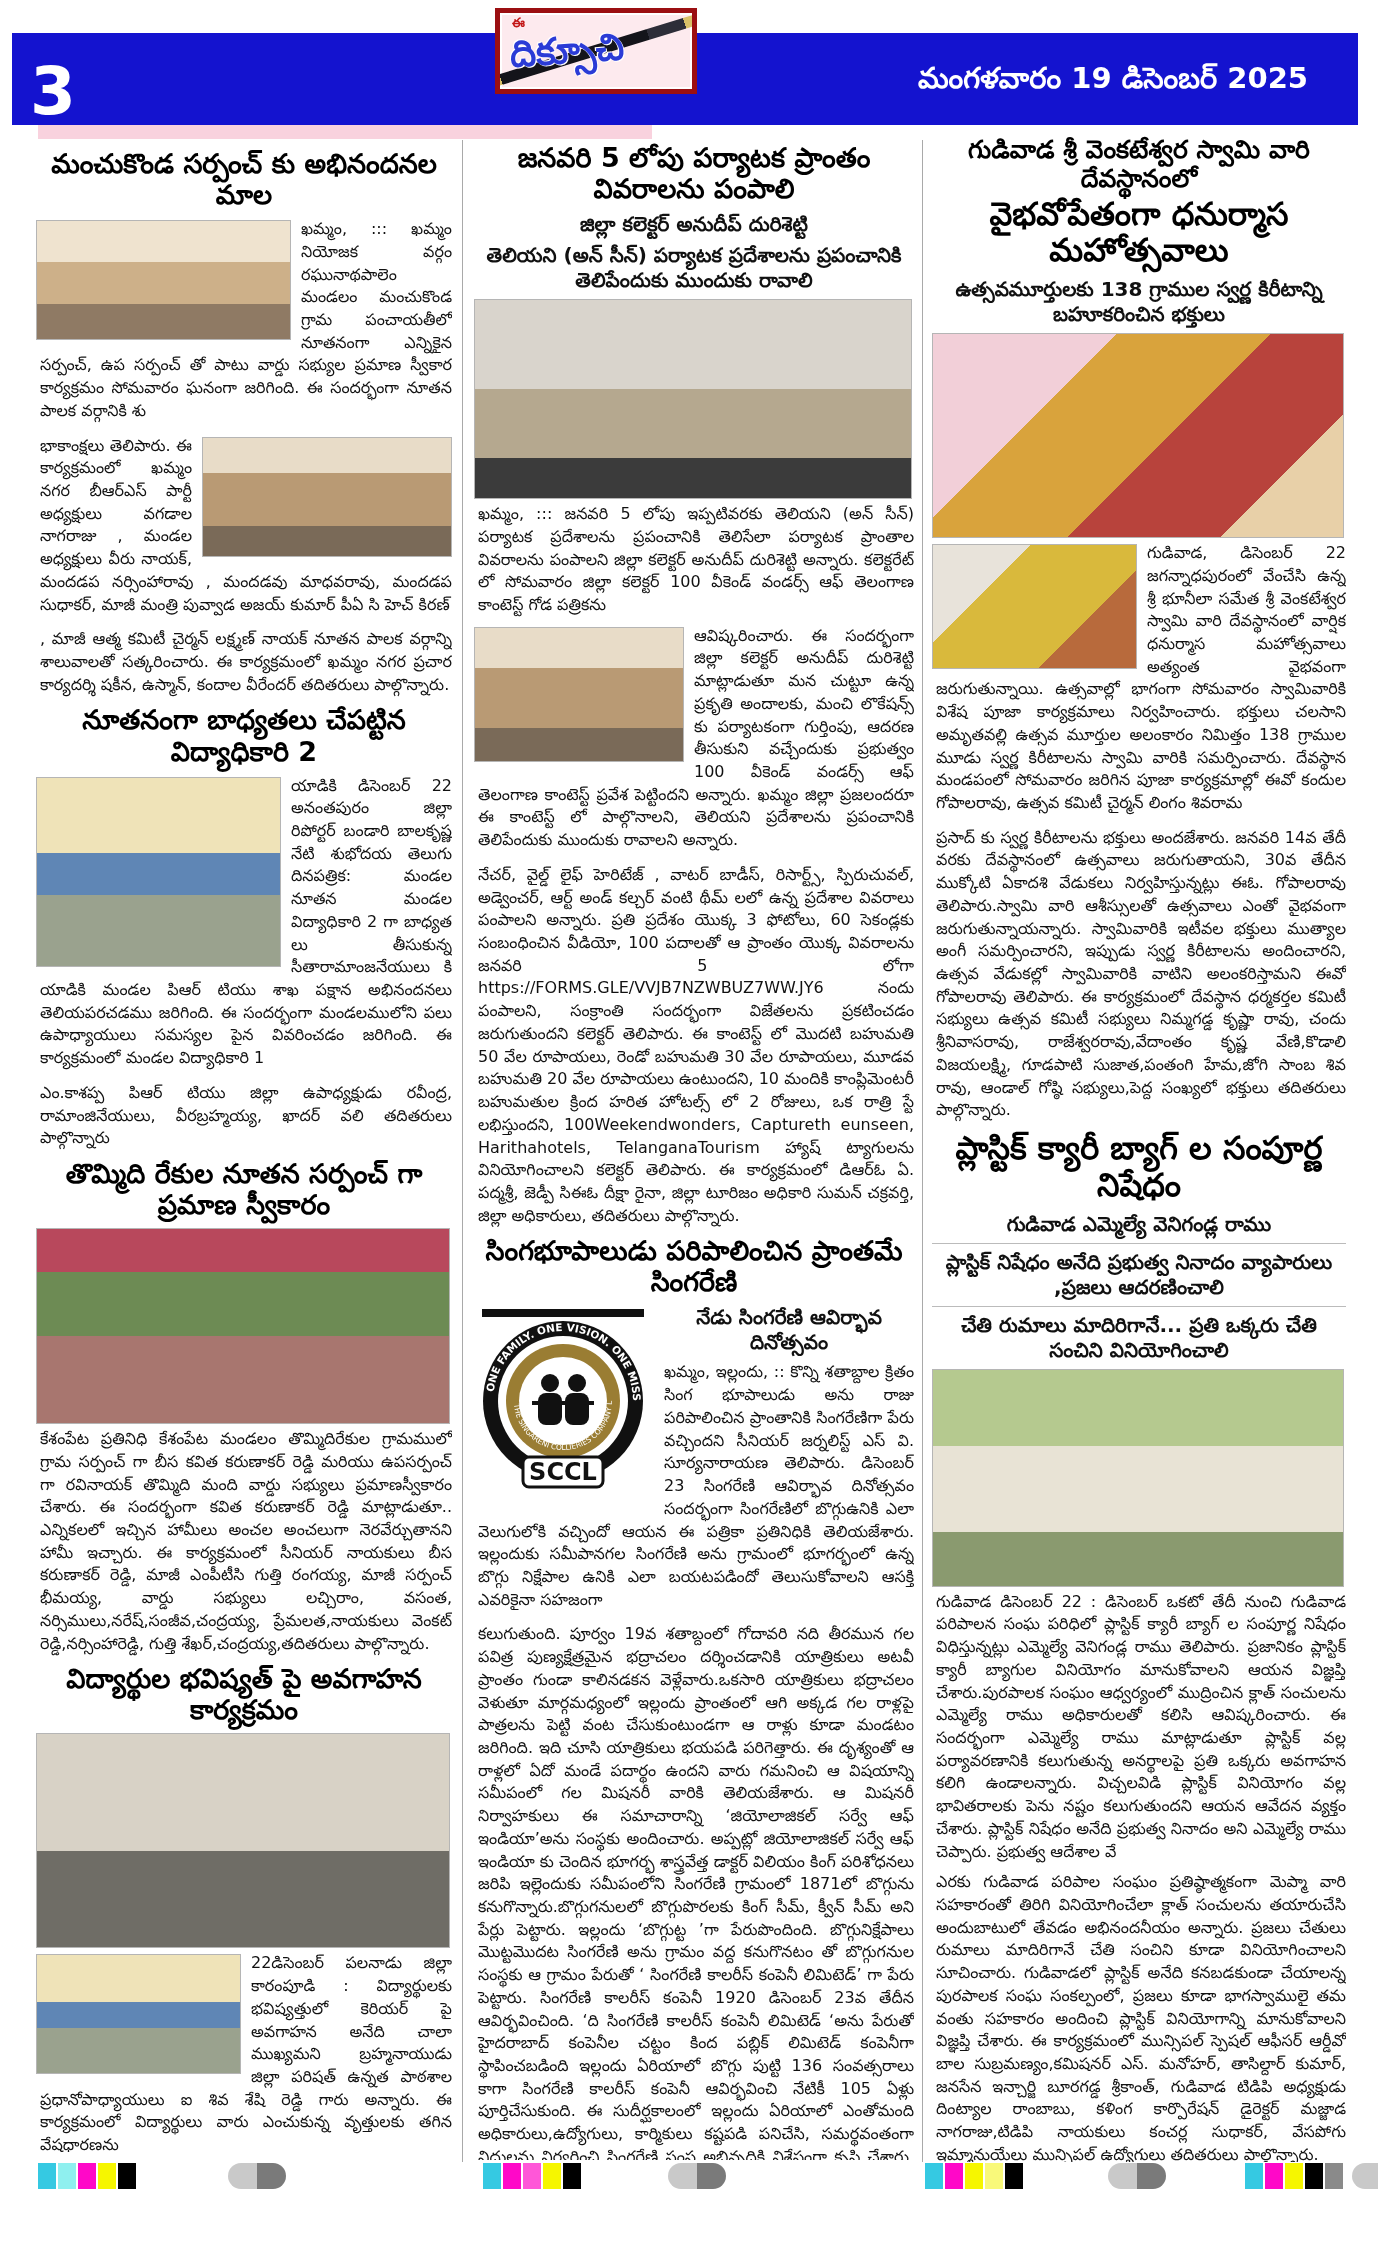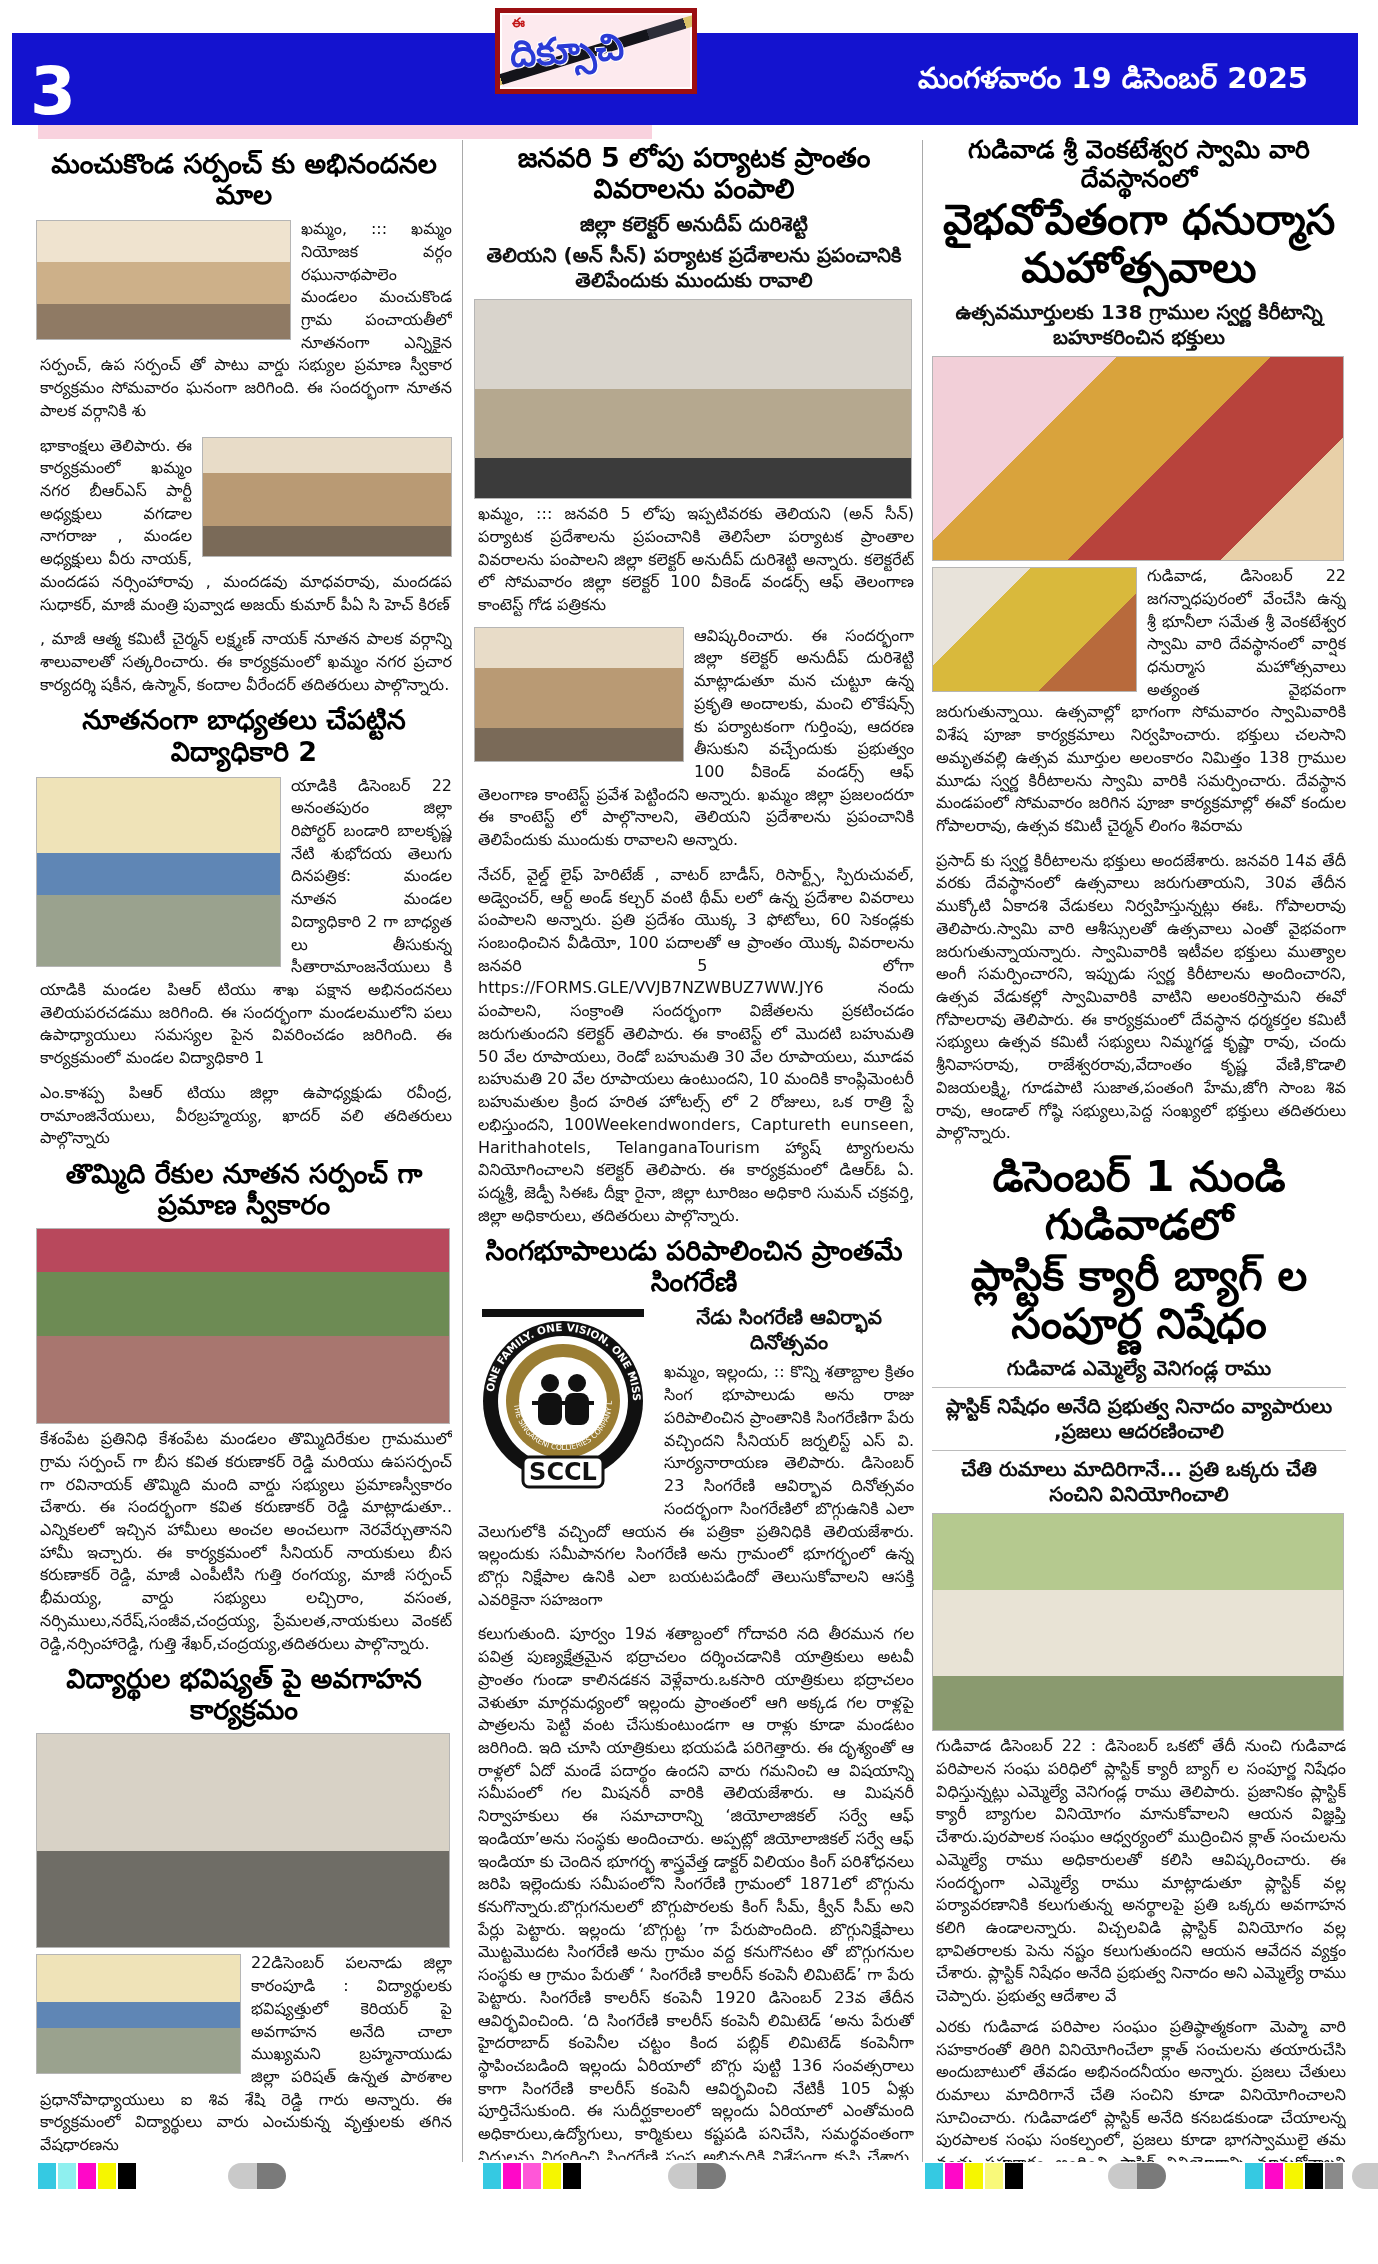--- a/index.html
+++ b/index.html
@@ -20,21 +20,21 @@
   .pinkstrip{position:absolute;left:38px;top:125px;width:614px;height:14px;background:#f9d2de;}
   
   .col{position:absolute;overflow:hidden;}
   .col-left{left:36px;top:142px;width:416px;height:2016px;}
   .col-mid{left:474px;top:136px;width:440px;height:2024px;}
   .col-right{left:932px;top:130px;width:414px;height:2032px;}
   .vrule{position:absolute;top:140px;width:1px;height:2022px;background:#a9a9a9;}
   .vrule.v1{left:462px;} .vrule.v2{left:922px;}
   
   h2.head{font-size:27px;line-height:1.15;font-weight:bold;margin:6px 0 8px 0;text-align:center;color:#000;}
-  h2.head.big{font-size:42px;}
+  h2.head.big{font-size:32px;}
   h3.sub{font-size:20px;line-height:1.25;font-weight:bold;margin:2px 0 6px 0;text-align:center;color:#111;}
   h3.sub.light{font-weight:bold;}
   h3.sub.ruled{border-bottom:1px solid #bbb;padding-bottom:6px;}
   p.body{font-size:16px;line-height:1.42;text-align:justify;margin:4px 0 8px 4px;}
   .clear{clear:both;}
   
   .ph{border:1px solid #b5b5b5;box-sizing:border-box;position:relative;overflow:hidden;}
   .fl{float:left;margin:2px 10px 4px 0;}
   .fr{float:right;margin:2px 0 4px 10px;}
   .ph-room{background:linear-gradient(180deg,#efe3cf 0 35%,#cdb089 35% 70%,#8f7a64 70%);}
@@ -184,21 +184,20 @@
       <div class="ph ph-temple" style="width:412px;height:205px;"></div>
       <div>
         <div class="ph ph-gold fl" style="width:205px;height:125px;"></div>
         <p class="body">గుడివాడ, డిసెంబర్ 22  జగన్నాధపురంలో వేంచేసి ఉన్న శ్రీ భూనీలా సమేత శ్రీ వెంకటేశ్వర స్వామి వారి దేవస్థానంలో వార్షిక ధనుర్మాస మహోత్సవాలు అత్యంత వైభవంగా జరుగుతున్నాయి. ఉత్సవాల్లో భాగంగా సోమవారం స్వామివారికి విశేష పూజా కార్యక్రమాలు నిర్వహించారు. భక్తులు చలసాని అమృతవల్లి ఉత్సవ మూర్తుల అలంకారం నిమిత్తం 138 గ్రాముల మూడు స్వర్ణ కిరీటాలను స్వామి వారికి సమర్పించారు. దేవస్థాన మండపంలో సోమవారం జరిగిన పూజా కార్యక్రమాల్లో ఈవో కందుల గోపాలరావు, ఉత్సవ కమిటీ చైర్మన్ లింగం శివరామ</p>
       </div>
       <div class="clear"></div>
       <p class="body">ప్రసాద్ కు స్వర్ణ కిరీటాలను భక్తులు అందజేశారు. జనవరి 14వ తేదీ వరకు దేవస్థానంలో ఉత్సవాలు జరుగుతాయని, 30వ తేదీన ముక్కోటి ఏకాదశి వేడుకలు నిర్వహిస్తున్నట్లు ఈఓ. గోపాలరావు తెలిపారు.స్వామి వారి ఆశీస్సులతో ఉత్సవాలు ఎంతో వైభవంగా జరుగుతున్నాయన్నారు. స్వామివారికి ఇటీవల భక్తులు ముత్యాల అంగీ సమర్పించారని, ఇప్పుడు స్వర్ణ కిరీటాలను అందించారని, ఉత్సవ వేడుకల్లో స్వామివారికి వాటిని అలంకరిస్తామని ఈవో గోపాలరావు తెలిపారు. ఈ కార్యక్రమంలో దేవస్థాన ధర్మకర్తల కమిటీ సభ్యులు ఉత్సవ కమిటీ సభ్యులు నిమ్మగడ్డ కృష్ణా రావు, చందు శ్రీనివాసరావు, రాజేశ్వరరావు,వేదాంతం కృష్ణ వేణి,కొడాలి విజయలక్ష్మి, గూడపాటి సుజాత,పంతంగి హేమ,జోగి సాంబ శివ రావు, ఆండాల్ గోష్ఠి సభ్యులు,పెద్ద సంఖ్యలో భక్తులు తదితరులు పాల్గొన్నారు.</p>
     </div>
 
     <div>
-      <h2 class="head big" style="margin-bottom:0;">డిసెంబర్ 1 నుండి గుడివాడలో</h2>
       <h2 class="head big" style="margin-top:2px;">ప్లాస్టిక్ క్యారీ బ్యాగ్ ల సంపూర్ణ నిషేధం</h2>
       <h3 class="sub ruled">గుడివాడ ఎమ్మెల్యే వెనిగండ్ల రాము</h3>
       <h3 class="sub light ruled">ప్లాస్టిక్ నిషేధం అనేది ప్రభుత్వ నినాదం  వ్యాపారులు ,ప్రజలు ఆదరణించాలి</h3>
       <h3 class="sub light">చేతి రుమాలు మాదిరిగానే... ప్రతి ఒక్కరు చేతి సంచిని వినియోగించాలి</h3>
       <div class="ph ph-bags" style="width:412px;height:218px;"></div>
       <p class="body">గుడివాడ డిసెంబర్ 22     : డిసెంబర్ ఒకటో తేదీ నుంచి గుడివాడ పరిపాలన సంఘ పరిధిలో ప్లాస్టిక్ క్యారీ బ్యాగ్ ల సంపూర్ణ నిషేధం విధిస్తున్నట్లు ఎమ్మెల్యే వెనిగండ్ల రాము తెలిపారు.  ప్రజానికం ప్లాస్టిక్ క్యారీ బ్యాగుల వినియోగం మానుకోవాలని  ఆయన విజ్ఞప్తి చేశారు.పురపాలక సంఘం ఆధ్వర్యంలో ముద్రించిన క్లాత్ సంచులను ఎమ్మెల్యే రాము అధికారులతో కలిసి ఆవిష్కరించారు. ఈ సందర్భంగా ఎమ్మెల్యే రాము మాట్లాడుతూ ప్లాస్టిక్ వల్ల పర్యావరణానికి కలుగుతున్న అనర్థాలపై ప్రతి ఒక్కరు అవగాహన  కలిగి ఉండాలన్నారు. విచ్చలవిడి ప్లాస్టిక్ వినియోగం వల్ల భావితరాలకు పెను నష్టం కలుగుతుందని ఆయన ఆవేదన వ్యక్తం చేశారు. ప్లాస్టిక్ నిషేధం అనేది ప్రభుత్వ నినాదం అని ఎమ్మెల్యే రాము చెప్పారు. ప్రభుత్వ ఆదేశాల వే</p>
       <p class="body">ఎరకు గుడివాడ పరిపాల సంఘం ప్రతిష్ఠాత్మకంగా మెప్మా వారి సహకారంతో తిరిగి వినియోగించేలా క్లాత్ సంచులను తయారుచేసి అందుబాటులో తేవడం అభినందనీయం అన్నారు. ప్రజలు చేతులు రుమాలు మాదిరిగానే చేతి సంచిని కూడా వినియోగించాలని సూచించారు. గుడివాడలో ప్లాస్టిక్ అనేది కనబడకుండా చేయాలన్న పురపాలక సంఘ సంకల్పంలో, ప్రజలు కూడా భాగస్వాములై తమ వంతు సహకారం అందించి ప్లాస్టిక్ వినియోగాన్ని మానుకోవాలని విజ్ఞప్తి చేశారు. ఈ కార్యక్రమంలో మున్సిపల్ స్పెషల్ ఆఫీసర్ ఆర్డీవో బాల సుబ్రమణ్యం,కమిషనర్ ఎస్. మనోహర్, తాసిల్దార్ కుమార్, జనసేన ఇన్చార్జి బూరగడ్డ శ్రీకాంత్, గుడివాడ టిడిపి అధ్యక్షుడు దింట్యాల రాంబాబు, కళింగ కార్పొరేషన్ డైరెక్టర్ మజ్జాడ నాగరాజు,టిడిపి నాయకులు కంచర్ల సుధాకర్, వేసపోగు ఇమ్మానుయేలు మున్సిపల్ ఉద్యోగులు తదితరులు పాల్గొన్నారు.</p>
     </div>
 
   </div>

